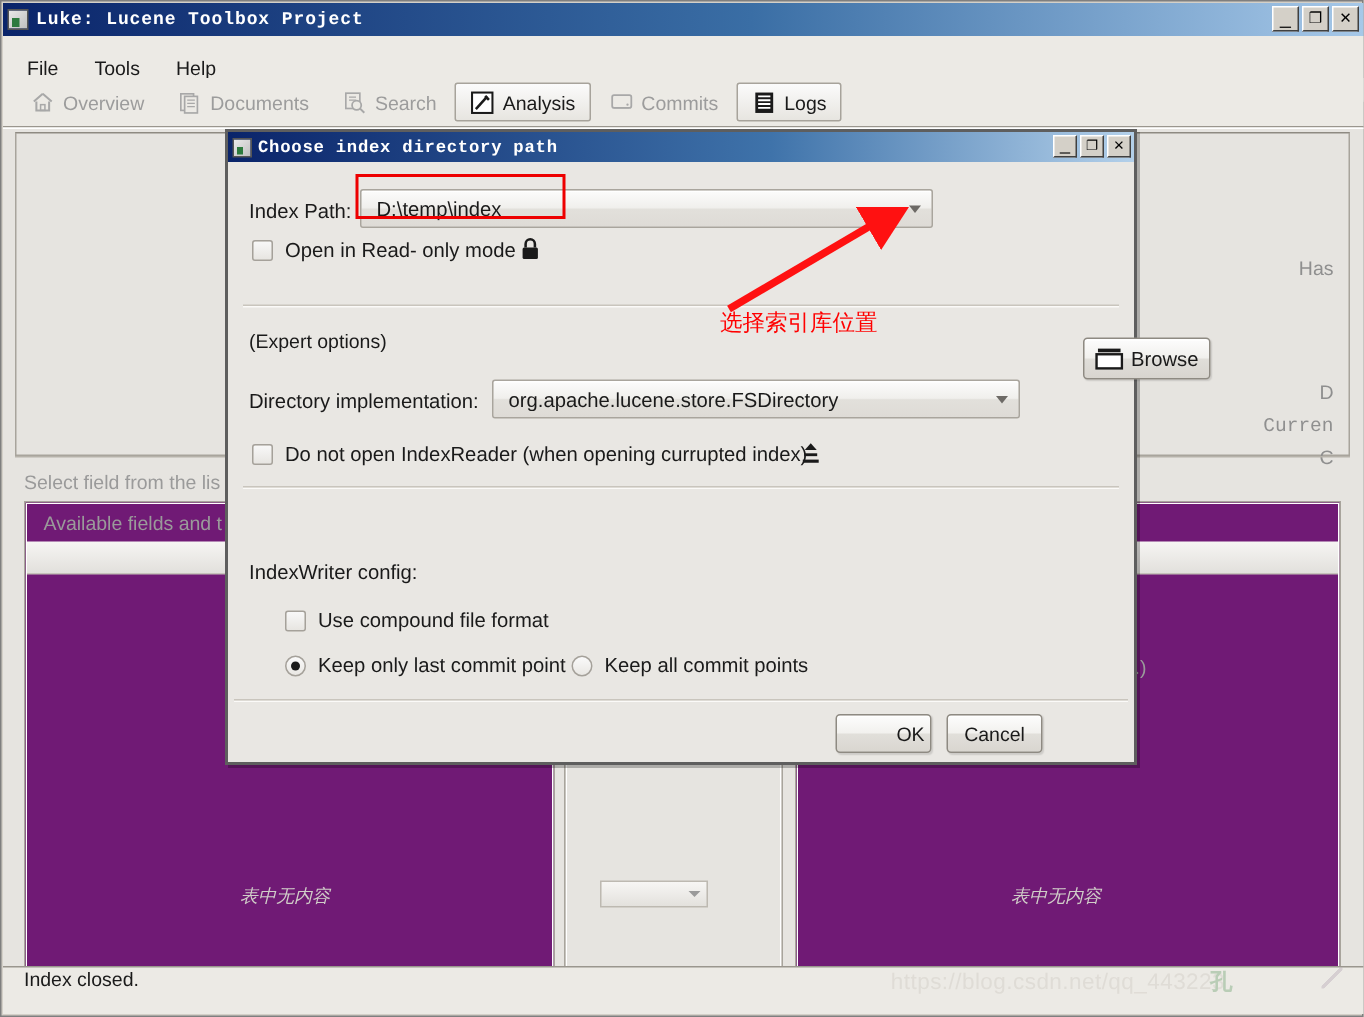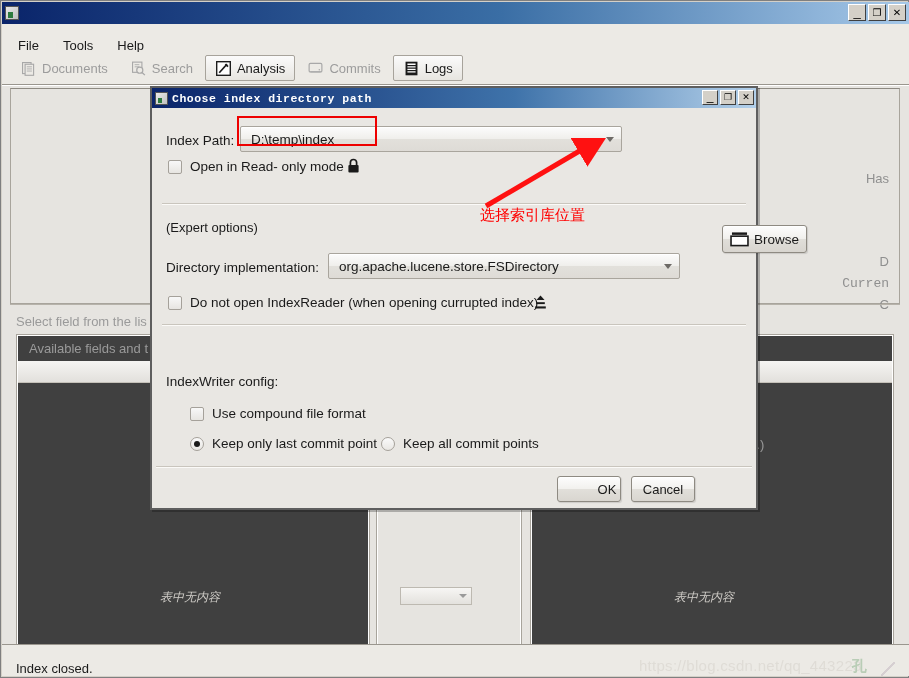--- a/index.html
+++ b/index.html
@@ -107,21 +107,21 @@
   #bg-divider {
     position: absolute; left: 8px; top: 218px; width: 890px; height: 1px;
     background: #b6b2aa;
   }
   #bg-select-field {
     position: absolute; left: 14px; top: 228px;
     font-size: 13px; color: #9a9a9a; white-space: nowrap;
   }
   .bg-box {
     position: absolute;
-    background: #404040;
+    background: #701a75;
     border: 1px solid #a8a49c;
     box-shadow: inset 0 0 0 1px #ffffff;
   }
   .bg-box-title {
     position: absolute; top: 6px; left: 12px;
     font-size: 13px; color: #9a9a9a; white-space: nowrap;
   }
   .bg-col-header {
     position: absolute; left: 1px; right: 1px; top: 26px; height: 22px;
     background: linear-gradient(to bottom,#f6f5f3,#e2e0dc);
@@ -146,21 +146,21 @@
     content: ""; border-left: 4px solid transparent; border-right: 4px solid transparent;
     border-top: 4px solid #9a9a9a;
   }
 
   
   #app-statusbar {
     position: absolute; left: 1px; bottom: 1px;
     width: 907px; height: 32px;
     background: #eceae5;
     border-top: 1px solid #9a968e;
-    display: flex; align-items: flex-end; padding: 0 14px;
+    display: flex; align-items: flex-start; padding: 0 14px; gap: 45px;
   }
   #status-text { font-size: 13px; color: #1a1a1a; }
   #watermark {
     margin-left: auto; font-size: 15px; color: #dfdcd6;
     letter-spacing: .3px; white-space: nowrap; position: relative;
   }
   #watermark .stamp {
     display: inline-block; color: #b9cdb6; font-weight: bold;
     transform: translateX(-10px);
   }
@@ -295,20 +295,21 @@
   }
   #annot-arrow { position: absolute; left: 468px; top: 138px; width: 140px; height: 80px; }
 </style>
 </head>
 <body>
 
 <div id="app-window">
 
   <div id="app-titlebar">
     <div class="tb-icon"></div>
+    <div class="tb-title">Luke: Lucene Toolbox Project</div>
     <div class="win-btns">
       <div class="win-btn min">
           <span>_</span>
         </div>
       <div class="win-btn">
           <span>❐</span>
         </div>
       <div class="win-btn">
           <span>✕</span>
         </div>
@@ -316,20 +317,28 @@
   </div>
 
   <div id="app-menubar">
     <div class="menu-item">File</div>
     <div class="menu-item">Tools</div>
     <div class="menu-item">Help</div>
   </div>
 
   <div id="app-toolbar">
 
+    <div class="tab">
+      <svg class="tico" viewBox="0 0 20 20">
+        <path d="M10 3 L3 9 M10 3 L17 9" stroke="#a8a8a8" stroke-width="1.6" fill="none"></path>
+        <path d="M5 9 V16 H15 V9" stroke="#a8a8a8" stroke-width="1.6" fill="none"></path>
+        <rect x="8.3" y="11.5" width="3.4" height="4.5" stroke="#a8a8a8" stroke-width="1.2" fill="none"></rect>
+      </svg>
+      <span>Overview</span>
+    </div>
 
     <div class="tab">
       <svg class="tico" viewBox="0 0 20 20">
         <rect x="3" y="3" width="10" height="13" stroke="#a8a8a8" stroke-width="1.3" fill="none"></rect>
         <rect x="6" y="5" width="10" height="13" stroke="#a8a8a8" stroke-width="1.3" fill="#eceae5"></rect>
         <path d="M8 8 H14 M8 10.5 H14 M8 13 H14" stroke="#a8a8a8" stroke-width="1"></path>
       </svg>
       <span>Documents</span>
     </div>
 

